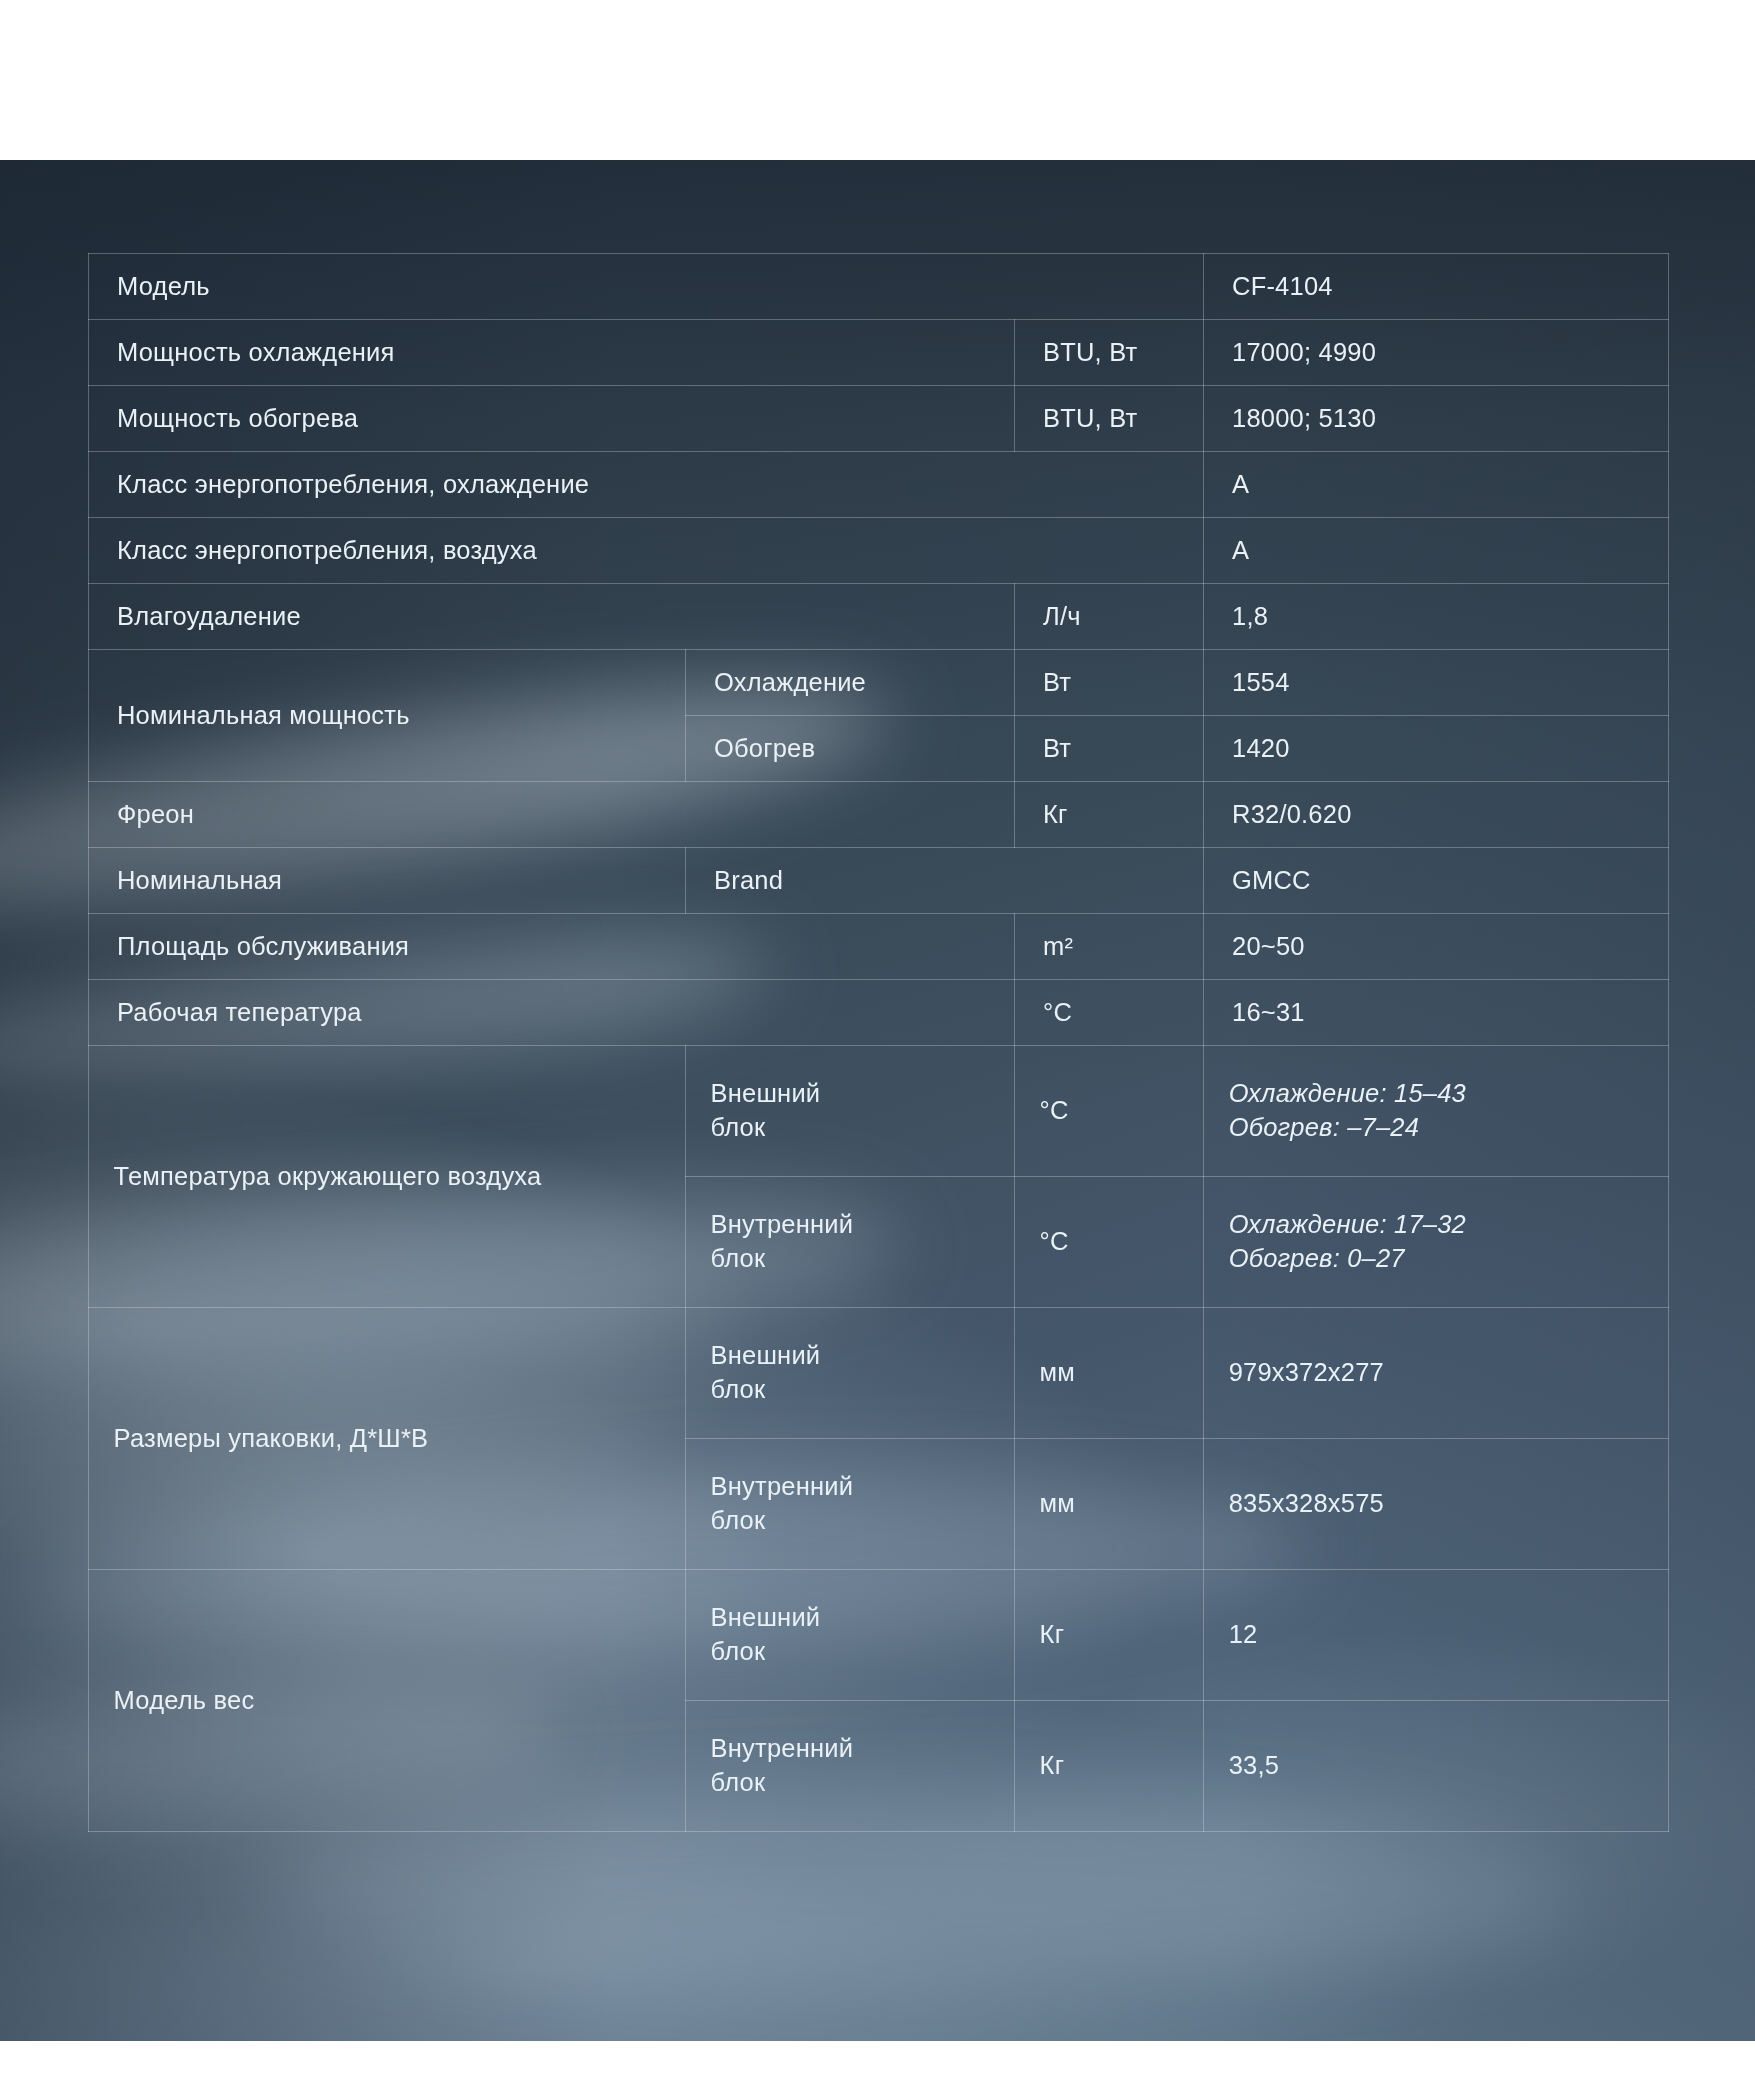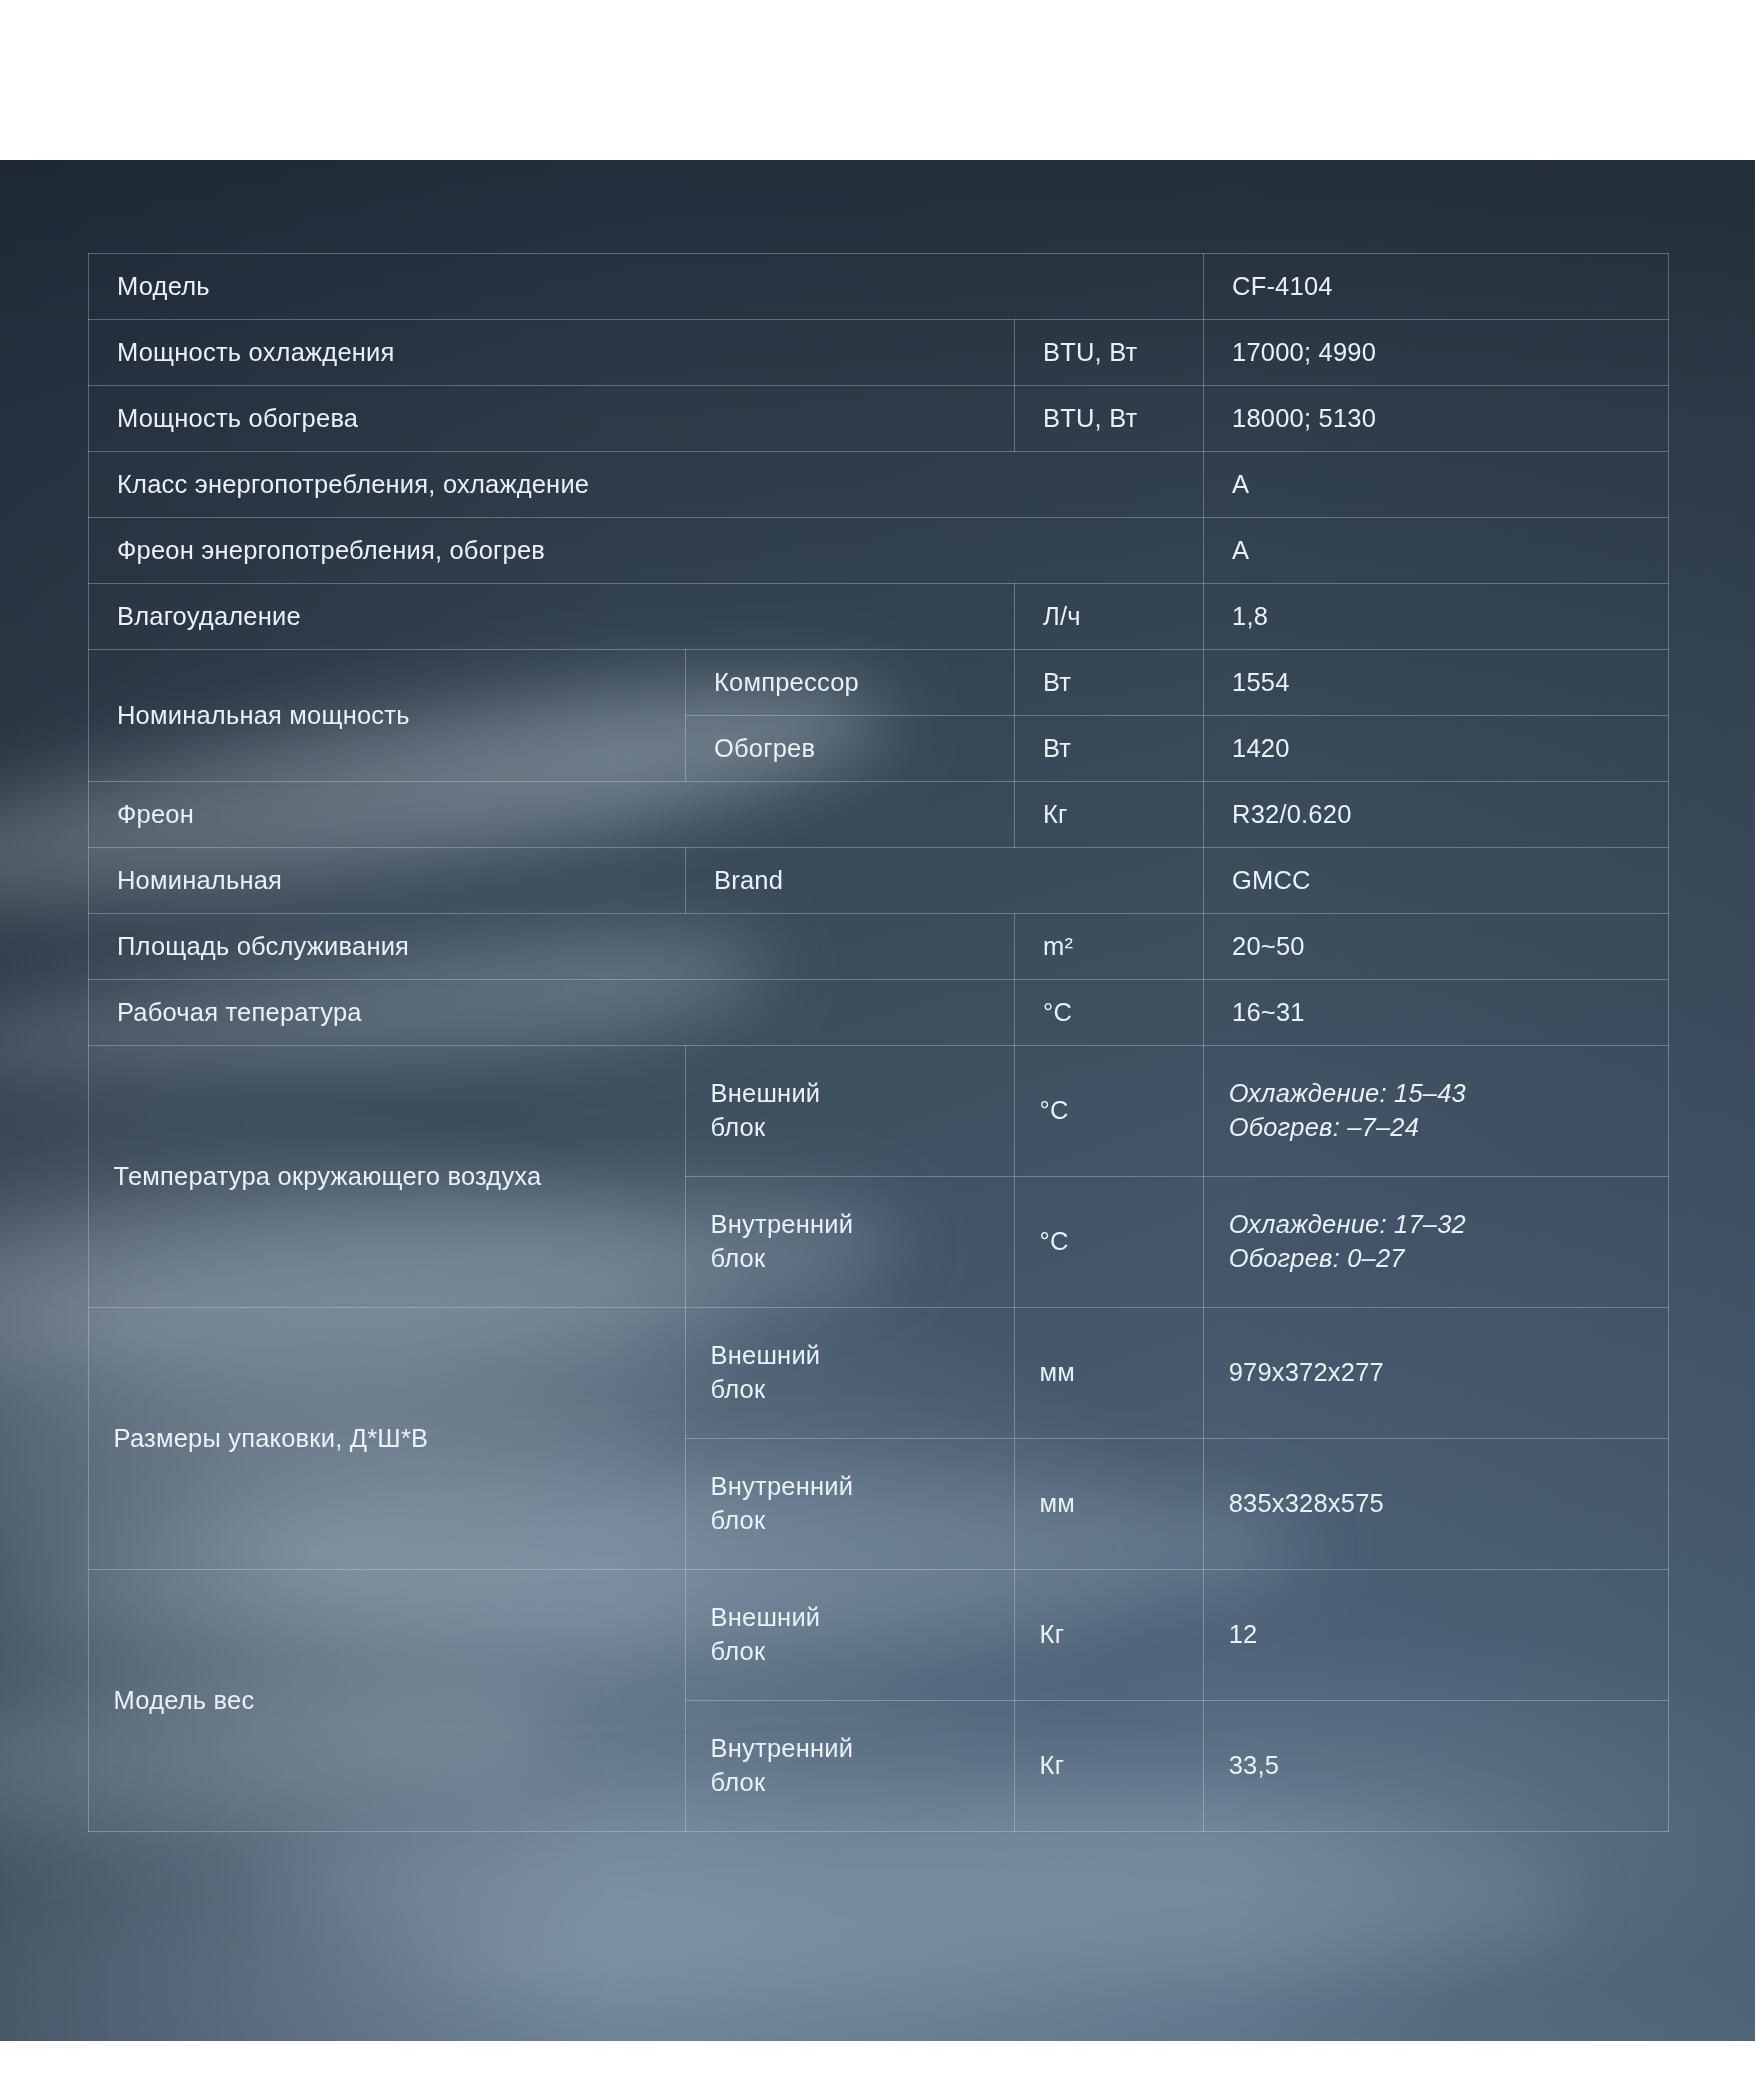--- a/index.html
+++ b/index.html
@@ -154,33 +154,33 @@
         <td class="cell-unit">BTU, Вт</td>
         <td class="cell-val">18000; 5130</td>
       </tr>
 
       <tr class="r-single">
         <td class="cell-name" colspan="3">Класс энергопотребления, охлаждение</td>
         <td class="cell-val">A</td>
       </tr>
 
       <tr class="r-single">
-        <td class="cell-name" colspan="3">Фреон энергопотребления, обогрев</td>
+        <td class="cell-name" colspan="3">Класс энергопотребления, воздуха</td>
         <td class="cell-val">A</td>
       </tr>
 
       <tr class="r-single">
         <td class="cell-name" colspan="2">Влагоудаление</td>
         <td class="cell-unit">Л/ч</td>
         <td class="cell-val">1,8</td>
       </tr>
 
       <tr class="r-single">
         <td class="cell-name" rowspan="2">Номинальная мощность</td>
-        <td class="cell-sub">Компрессор</td>
+        <td class="cell-sub">Охлаждение</td>
         <td class="cell-unit">Вт</td>
         <td class="cell-val">1554</td>
       </tr>
       <tr class="r-single">
         <td class="cell-sub">Обогрев</td>
         <td class="cell-unit">Вт</td>
         <td class="cell-val">1420</td>
       </tr>
 
       <tr class="r-single">

